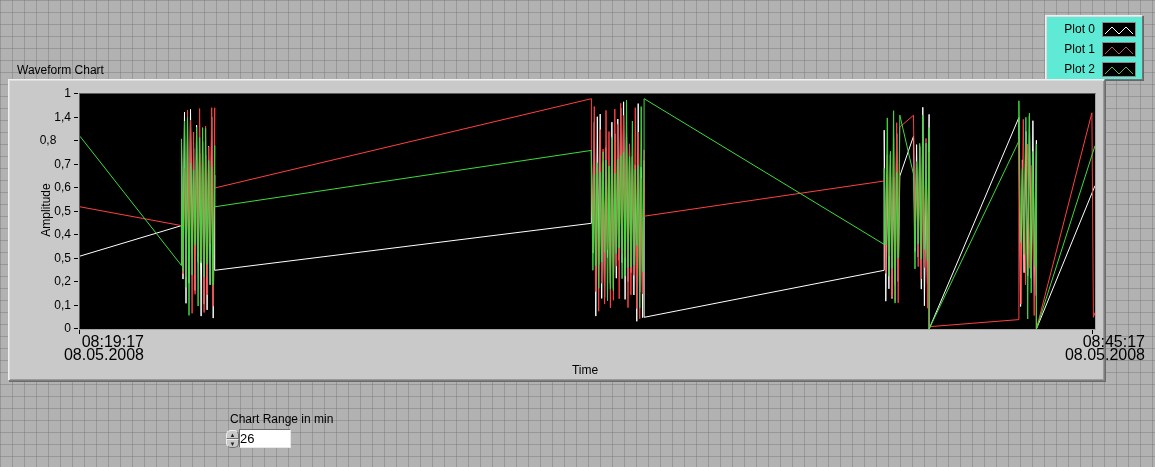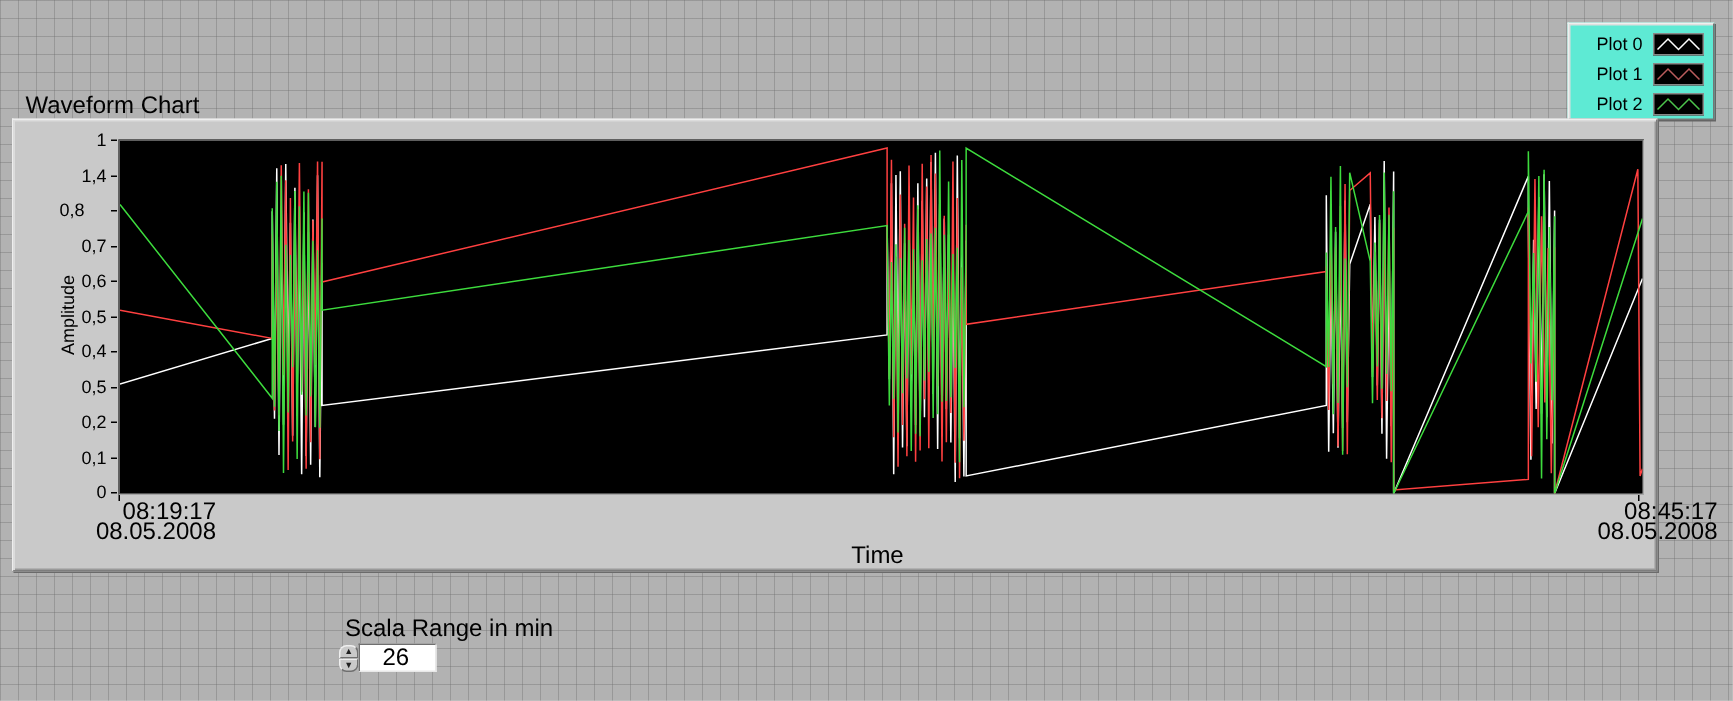--- a/index.html
+++ b/index.html
@@ -6,21 +6,21 @@
   body{
     width:1155px;height:467px;position:relative;overflow:hidden;
     font-family:"Liberation Sans",sans-serif;color:#000;
     background-color:#b2b2b2;
     background-image:
       linear-gradient(to right, rgba(110,110,110,.38) 1px, transparent 1px),
       linear-gradient(to bottom, rgba(110,110,110,.38) 1px, transparent 1px);
     background-size:12px 12px;
   }
   .abs{position:absolute;}
-  .lbl{font-size:16px;line-height:13px;white-space:nowrap;}
+  .lbl{font-size:12px;line-height:13px;white-space:nowrap;}
 
   
   #chart-box{
     left:8px;top:79px;width:1095px;height:300px;
     background:#c9c9c9;
     border-top:1px solid #eeeeee;border-left:1px solid #eeeeee;
     border-right:1px solid #7d7d7d;border-bottom:1px solid #7d7d7d;
     box-shadow:1px 1px 0 #6b6b6b, inset 1px 1px 0 #dcdcdc, inset -1px -1px 0 #9a9a9a;
   }
   #plot{
@@ -54,21 +54,21 @@
     position:absolute;left:0;width:13px;height:9px;background:#c9c9c9;
     border:1px solid #efefef;border-right-color:#6f6f6f;border-bottom-color:#6f6f6f;
     box-sizing:border-box;display:flex;align-items:center;justify-content:center;
     font-size:6px;line-height:6px;color:#222;cursor:default;
   }
   #spin-up{top:0;border-radius:5px 5px 0 0;}
   #spin-down{top:9px;border-radius:0 0 5px 5px;}
   #scala-field{
     left:239px;top:429px;width:52px;height:19px;box-sizing:border-box;
     background:#fff;border:1px solid #6f6f6f;border-right-color:#e8e8e8;border-bottom-color:#e8e8e8;
-    font-family:"Liberation Sans",sans-serif;font-size:16px;padding:1px 15px;margin:0;
+    font-family:"Liberation Sans",sans-serif;font-size:13px;padding:1px 0;margin:0;
   }
 </style>
 </head>
 <body>
 
 <div class="abs lbl" style="left:17px;top:64px;">Waveform Chart</div>
 
 <div class="abs" id="plot-legend">
     <div class="legend-row">
       <span class="legend-label">Plot 0</span>
@@ -134,18 +134,18 @@
     <div>08.05.2008</div>
   </div>
   <div class="abs timestamp" style="left:1026px;top:255px;">
     <div>08:45:17</div>
     <div>08.05.2008</div>
   </div>
 
   <div class="abs lbl" style="left:526px;top:284px;width:100px;text-align:center;">Time</div>
 </div>
 
-<div class="abs lbl" id="scala-label">Scala Range in min</div>
+<div class="abs lbl" id="scala-label">Chart Range in min</div>
 <div class="abs" id="scala-spinner">
   <div class="spin-btn" id="spin-up">▲</div>
   <div class="spin-btn" id="spin-down">▼</div>
 </div>
 <input class="abs" id="scala-field" type="text" value="26" style="">
 
 </body></html>

